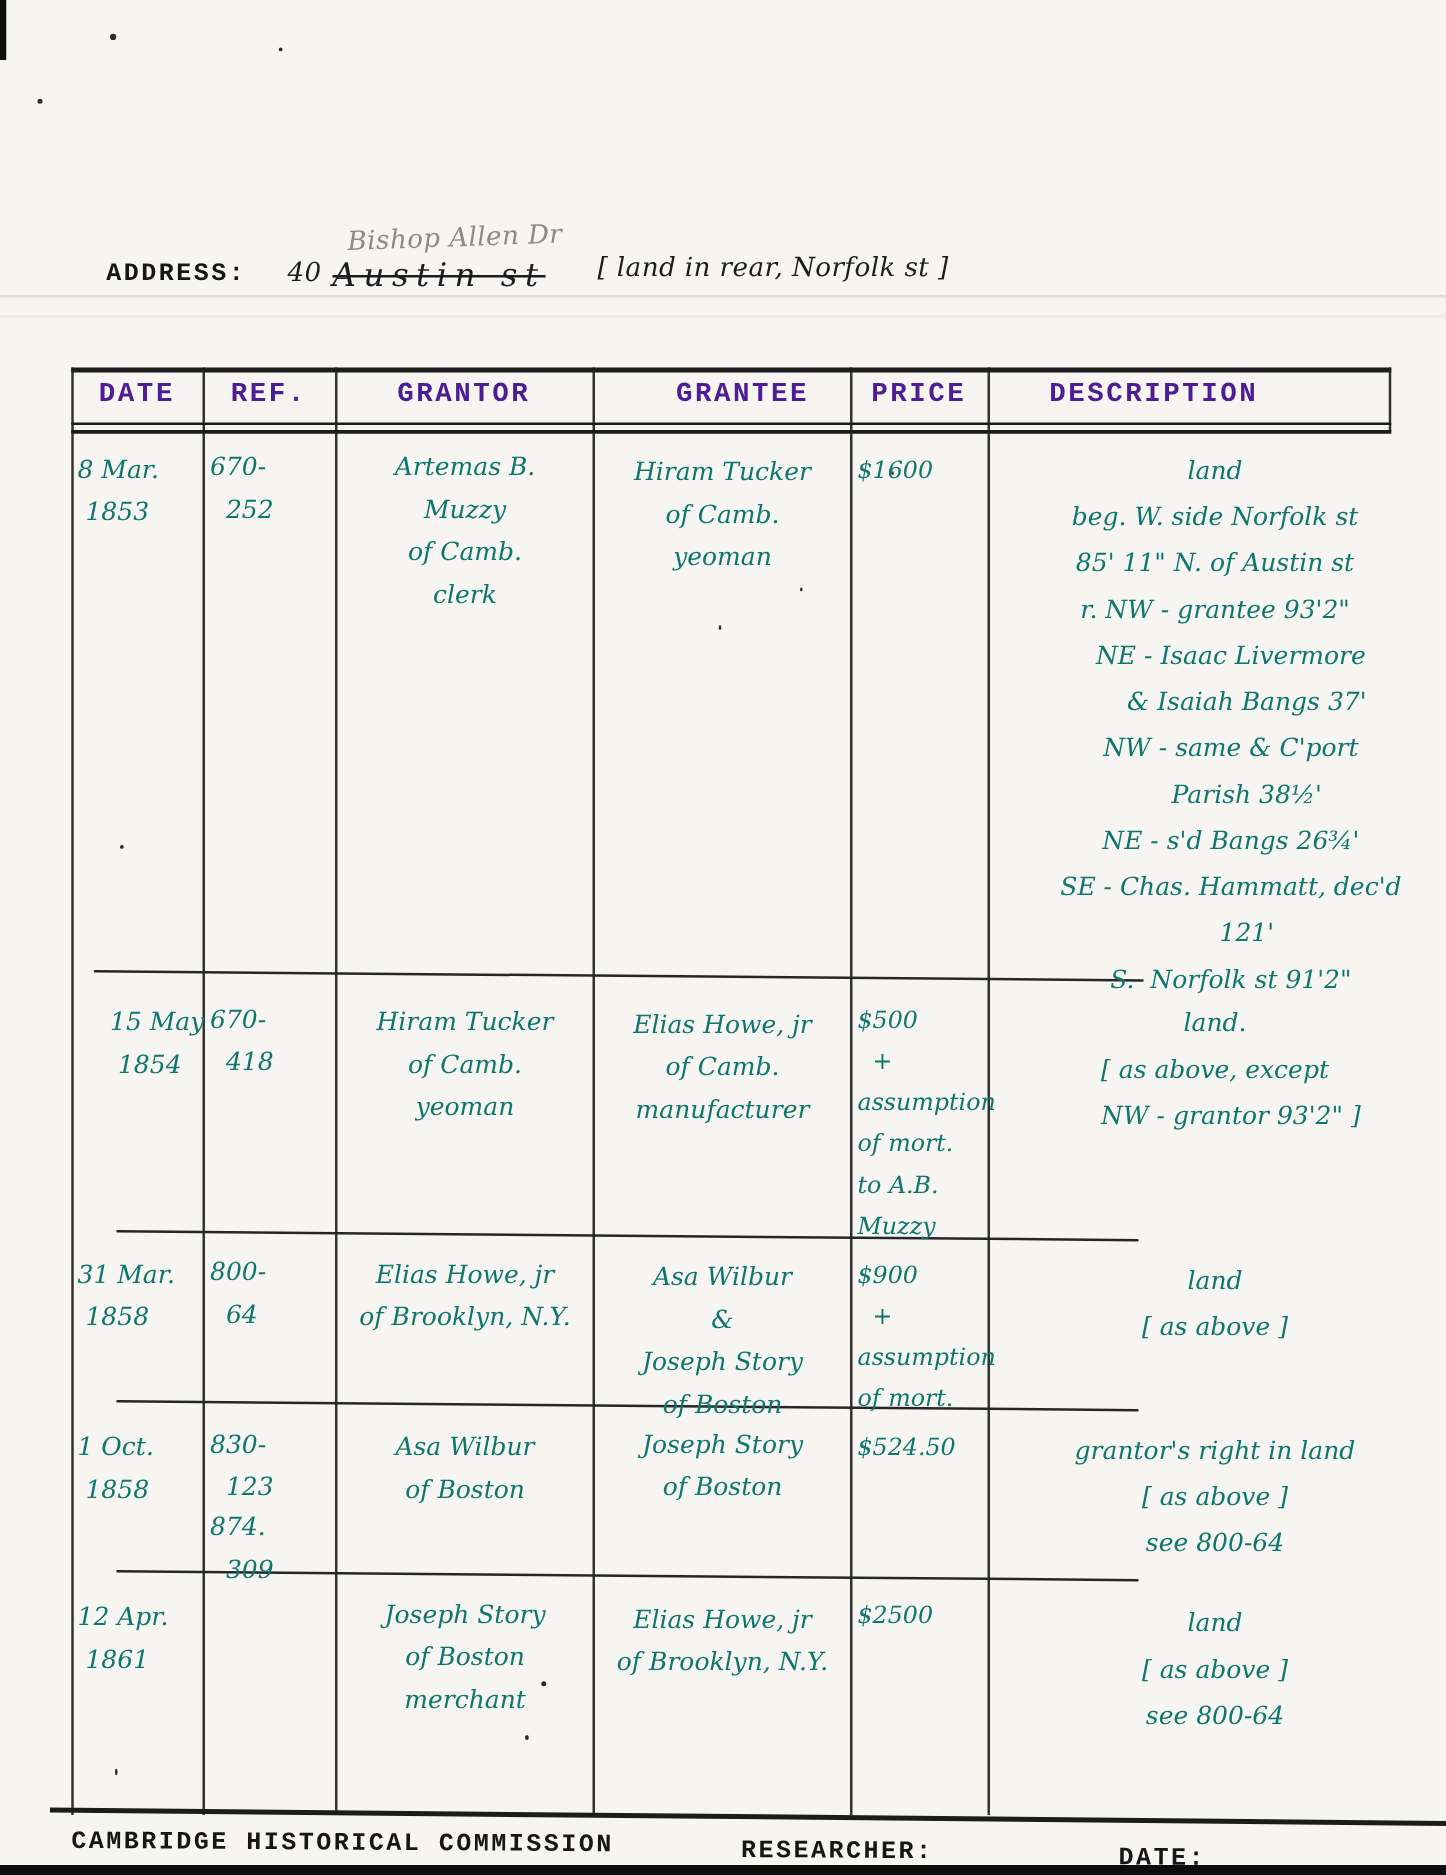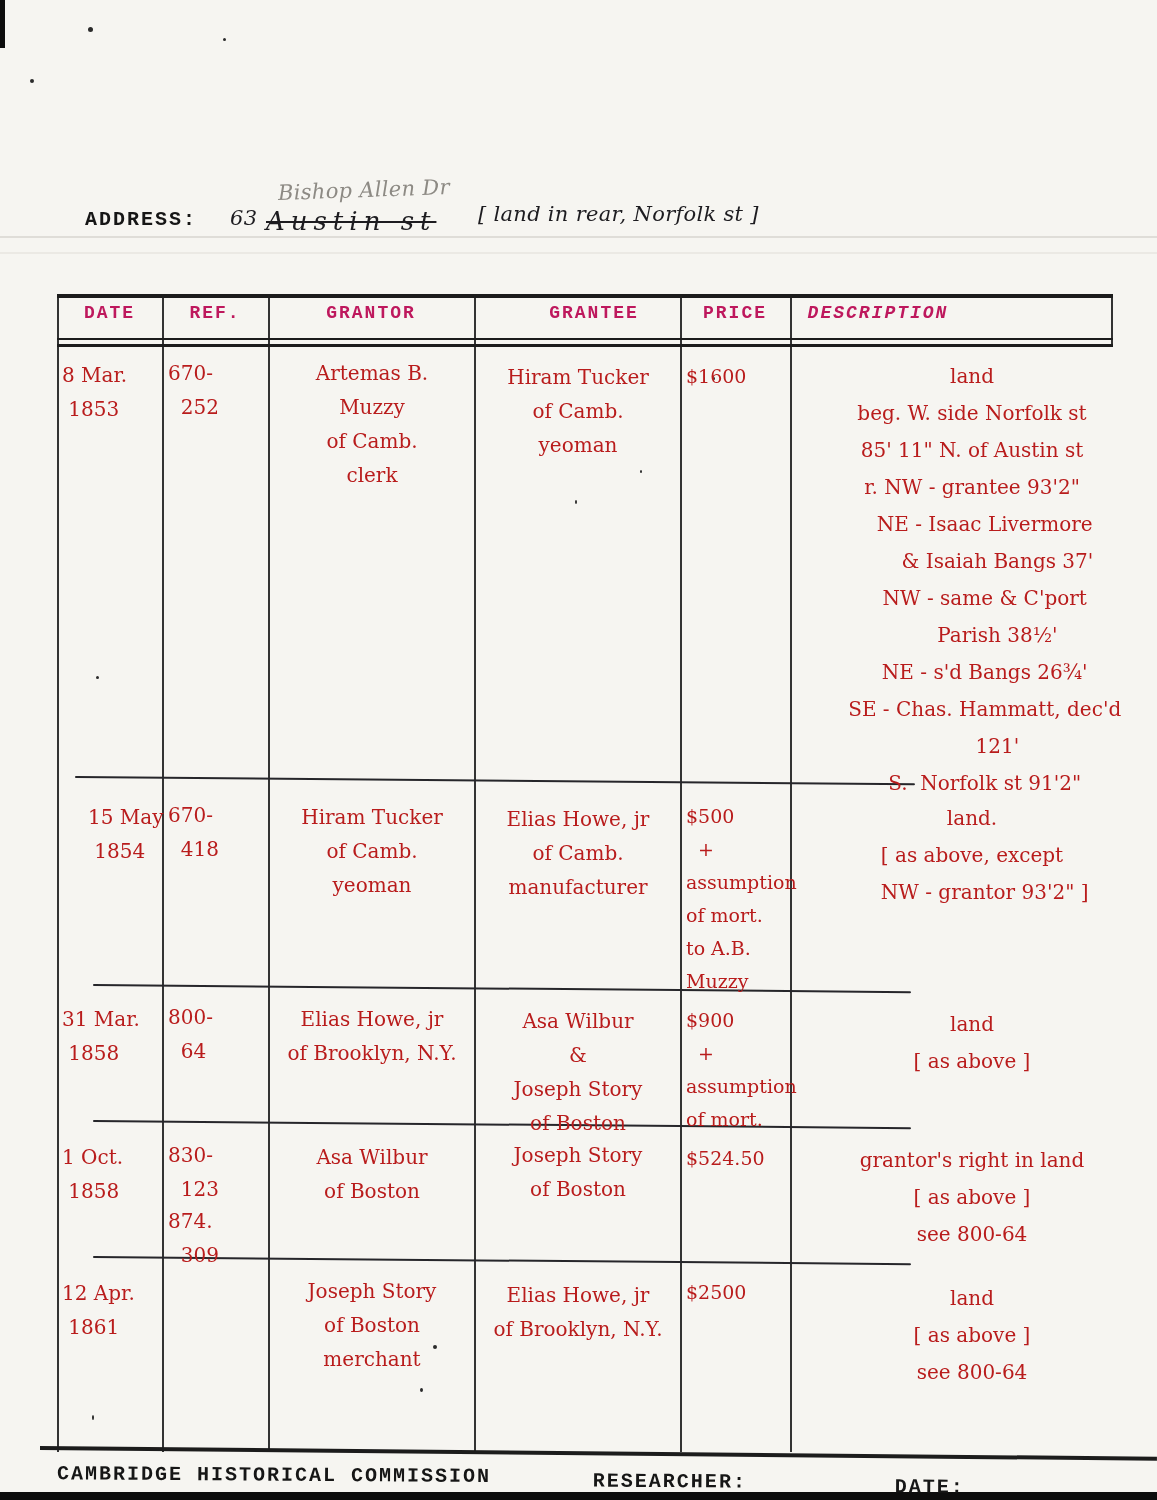--- a/index.html
+++ b/index.html
@@ -23,26 +23,26 @@
   .struck{ text-decoration:line-through; text-decoration-thickness:2px; }
 
   
   .hline{ position:absolute; background:#1c1c1c; transform-origin:left center; }
   .vline{ position:absolute; width:2px; background:#1e1e1e; opacity:.9; }
   .divider{ position:absolute; height:2px; background:#26262a; transform:rotate(0.5deg); transform-origin:left center; border-radius:2px; }
 
   .hcell{
     position:absolute; top:303px; text-align:center;
     font-family:"Liberation Mono","DejaVu Sans Mono",monospace;
-    font-weight:bold; font-size:18px; letter-spacing:2px; color:#be185d;
+    font-weight:bold; font-size:22px; letter-spacing:2px; color:#4c1d95;
   }
   .cell{
     position:absolute; white-space:pre-wrap;
-    font-family:"DejaVu Serif",serif; 
-    font-size:20px; line-height:34px; color:#b91c1c;
+    font-family:"DejaVu Serif",serif; font-style:italic;
+    font-size:20px; line-height:34px; color:#0f766e;
   }
   .c-date   { left:62px;  width:96px;  text-align:left; }
   .c-ref    { left:168px; width:95px;  text-align:left; }
   .c-grantor{ left:274px; width:196px; text-align:center; }
   .c-grantee{ left:480px; width:196px; text-align:center; }
   .c-price  { left:686px; width:100px; text-align:left; font-size:19px; line-height:33px; }
   .c-desc   {ic left:796px; width:352px; text-align:left; }
   .c-desc   { left:796px; width:352px; text-align:center; }
   .lh37{ line-height:37px; }
 
@@ -65,21 +65,21 @@
   <div class="speck" style="left:96px;top:676px;width:3px;height:3px;"></div>
   <div class="speck" style="left:713px;top:377px;width:2px;height:3px;"></div>
   <div class="speck" style="left:420px;top:1388px;width:3px;height:4px;"></div>
   <div class="speck" style="left:433px;top:1345px;width:4px;height:4px;"></div>
   <div class="speck" style="left:92px;top:1415px;width:2px;height:5px;"></div>
   <div class="crease" style="top:236px;"></div>
   <div class="crease" style="top:252px;opacity:.12;"></div>
 
   <div>
     <span class="abs tw" style="left:85px;top:208px;font-size:20px;">ADDRESS:</span>
-    <span class="abs hw" style="left:230px;top:206px;font-size:21px;">63</span>
+    <span class="abs hw" style="left:230px;top:206px;font-size:21px;">40</span>
     <span class="abs hw pencil" style="left:278px;top:178px;font-size:21px;transform:rotate(-2deg);">Bishop Allen Dr</span>
     <span class="abs hw struck" style="left:266px;top:206px;font-size:26px;letter-spacing:6px;">Austin st</span>
     <span class="abs hw" style="left:478px;top:202px;font-size:21px;">[ land in rear, Norfolk st ]</span>
   </div>
 
   <div>
 
     <div class="hline" style="left:57px;top:294px;width:1056px;height:4px;"></div>
     <div class="hline" style="left:57px;top:338px;width:1056px;height:2px;"></div>
     <div class="hline" style="left:57px;top:344px;width:1056px;height:3px;"></div>
@@ -90,21 +90,21 @@
     <div class="vline" style="left:474px;top:294px;height:1158px;"></div>
     <div class="vline" style="left:680px;top:294px;height:1158px;"></div>
     <div class="vline" style="left:790px;top:294px;height:1158px;"></div>
     <div class="vline" style="left:1111px;top:294px;height:52px;"></div>
 
     <div class="hcell" style="left:57px;width:105px;">DATE</div>
     <div class="hcell" style="left:162px;width:106px;">REF.</div>
     <div class="hcell" style="left:268px;width:206px;">GRANTOR</div>
     <div class="hcell" style="left:474px;width:240px;">GRANTEE</div>
     <div class="hcell" style="left:680px;width:110px;">PRICE</div>
-    <div class="hcell" style="left:745px;width:266px;font-style:italic;">DESCRIPTION</div>
+    <div class="hcell" style="left:790px;width:266px;">DESCRIPTION</div>
 
     <div class="divider" style="left:75px;top:776px;width:840px;"></div>
     <div class="divider" style="left:93px;top:984px;width:818px;"></div>
     <div class="divider" style="left:93px;top:1120px;width:818px;"></div>
     <div class="divider" style="left:93px;top:1256px;width:818px;"></div>
 
     <div>
       <div class="cell c-date" style="top:358px;">8 Mar.
  1853</div>
       <div class="cell c-ref" style="top:356px;">670-

